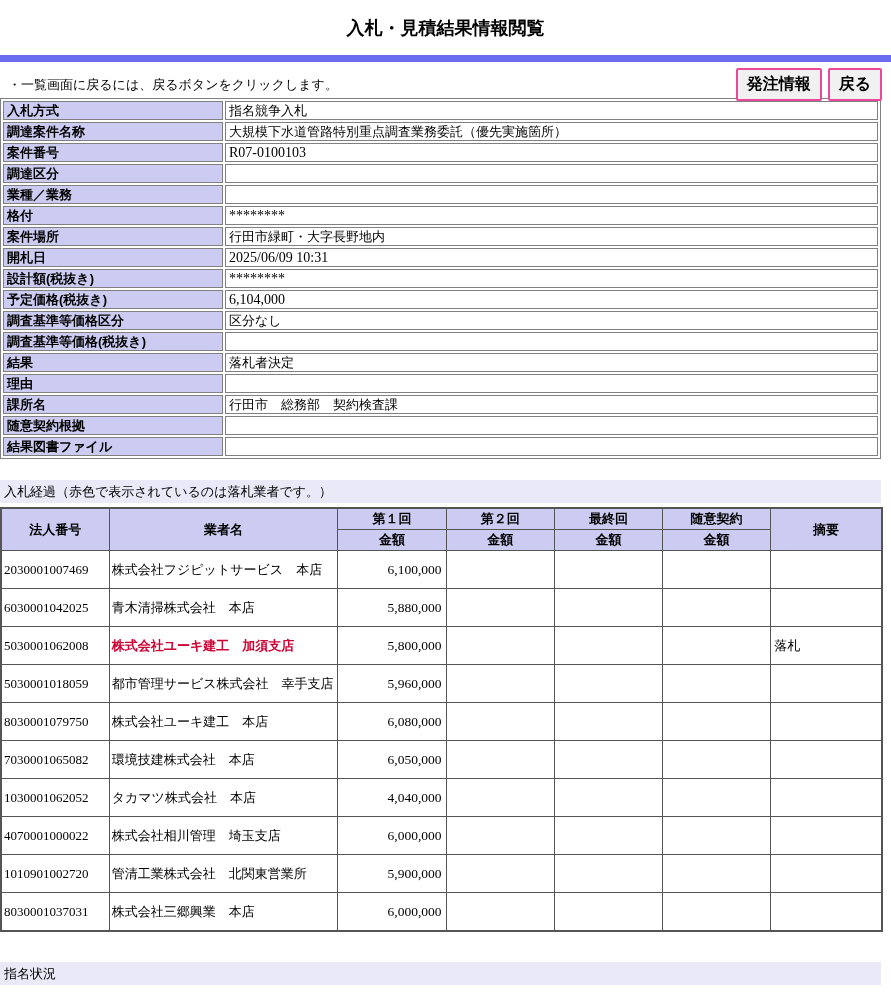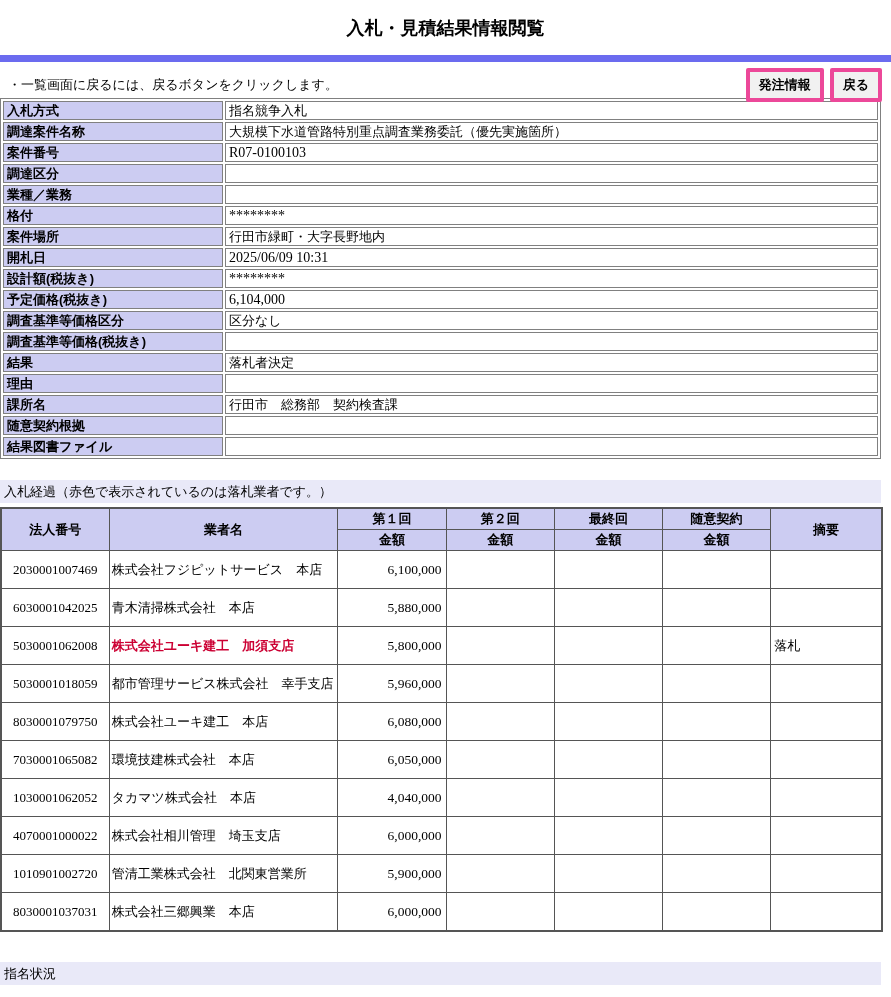--- a/index.html
+++ b/index.html
@@ -25,23 +25,23 @@
   }
   .toolbar {
     display: flex; justify-content: space-between; align-items: center;
     padding: 9px 9px 0 8px;
     height: 27px;
   }
   .instruction { font-size: 13px; }
   .btn-group { display: flex; gap: 6px; }
   .btn {
     font-family: "Liberation Sans", sans-serif;
-    font-size: 13px; font-weight: bold;
+    font-size: 16px; font-weight: bold;
     background: #f1f1f1;
-    border: 4px solid #ec4899;
+    border: 2px solid #ec4899;
     border-radius: 2px;
     padding: 4px 9px;
     cursor: pointer;
     white-space: nowrap;
   }
 
   
   table.detail {
     border-collapse: separate;
     border-spacing: 2px;
@@ -103,24 +103,24 @@
     vertical-align: middle;
     background: #fff;
   }
   col.c-corp  { width: 106px; }
   col.c-name  { width: 224px; }
   col.c-amt   { width: 106px; }
   col.c-note  { width: 109px; }
   td.corp {
     font-family: "Liberation Serif", serif;
     font-size: 13px;
-    text-align: center;
+    text-align: left;
     word-break: break-all;
     line-height: 17px;
-    padding: 1px 8px;
+    padding: 1px 2px;
   }
   td.bname {
     padding: 1px 2px;
     line-height: 17px;
     overflow: hidden;
   }
   td.amt {
     font-family: Liberation Serif, serif;
     font-size: 13.5px;
     text-align: right;

